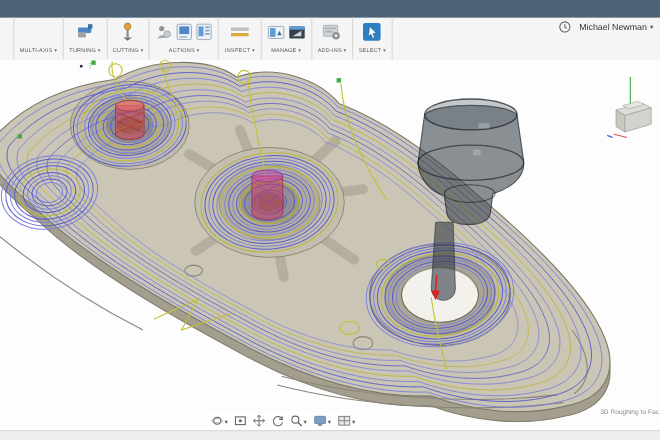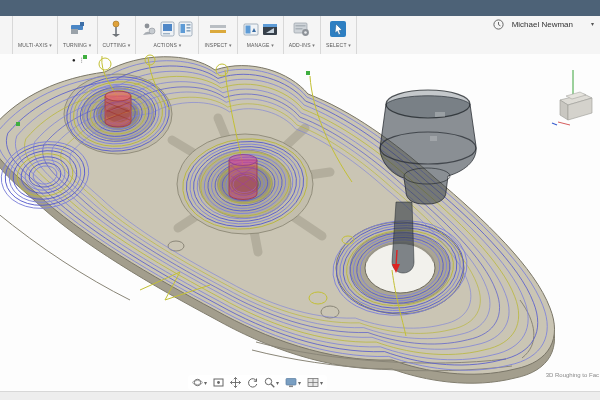--- a/index.html
+++ b/index.html
@@ -6,21 +6,21 @@
   body{width:600px;height:400px;overflow:hidden;font-family:"Liberation Sans",sans-serif;background:#fff;position:relative;}
   .titlebar{position:absolute;left:0;top:0;width:600px;height:16px;background:#4d6277;border-bottom:1px solid #3c4f61;}
   .ribbon{position:absolute;left:0;top:16px;width:600px;height:38px;background:#f5f5f5;border-bottom:1px solid #dcdcdc;display:flex;align-items:stretch;}
   .groups{display:flex;height:100%;}
   .tgroup{display:flex;flex-direction:column;align-items:center;justify-content:flex-start;border-right:1px solid #d8d8d8;padding:2px 5px 0 5px;cursor:pointer;}
   .tgroup .icons{display:flex;gap:3px;align-items:center;height:22px;}
   .tgroup .lbl{font-size:5px;color:#555;letter-spacing:.2px;white-space:nowrap;margin-top:2px;}
   .tgroup .lbl .caret{color:#777;font-size:5px;}
   .tgroup.clipped{width:12px;overflow:hidden;padding:2px 0 0 0;}
   .userarea{position:absolute;right:6px;top:1px;display:flex;align-items:center;gap:8px;height:14px;}
-  .username{font-size:8px;color:#333;white-space:nowrap;cursor:pointer;display:flex;gap:18px;}
+  .username{font-size:8px;color:#333;white-space:nowrap;cursor:pointer;display:flex;gap:3px;}
   .username .caret{font-size:6px;color:#555;}
   .canvas{position:absolute;left:0;top:54px;width:600px;height:337px;background:#fdfdfd;overflow:hidden;}
   .scene{position:absolute;left:0;top:0;}
   .minipart{position:absolute;right:2px;top:14px;width:48px;height:72px;}
   .navbar{position:absolute;left:188px;top:321px;display:flex;align-items:center;gap:4px;background:rgba(255,255,255,.85);padding:1px 3px;border-radius:3px;}
   .navbtn{display:flex;align-items:center;gap:1px;cursor:pointer;padding:1px;}
   .navbtn .caret{font-size:6px;color:#666;}
   .oplabel{position:absolute;right:1px;top:318px;font-size:6px;color:#8a8a8a;white-space:nowrap;}
   .marker{position:absolute;left:72px;top:2px;font-size:6px;color:#222;letter-spacing:1px;}
   .bottombar{position:absolute;left:0;top:391px;width:600px;height:9px;background:#ededed;border-top:1px solid #d7d7d7;}

